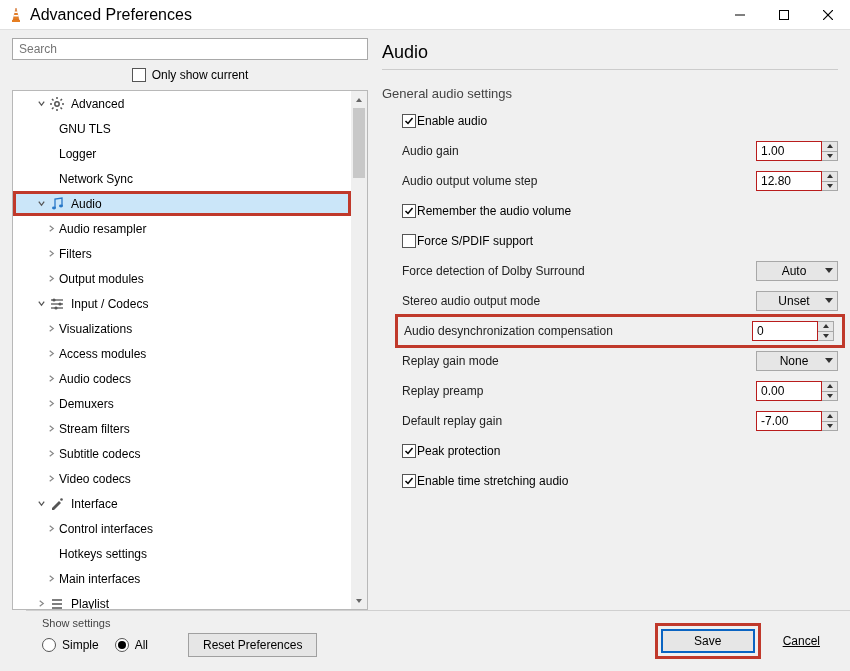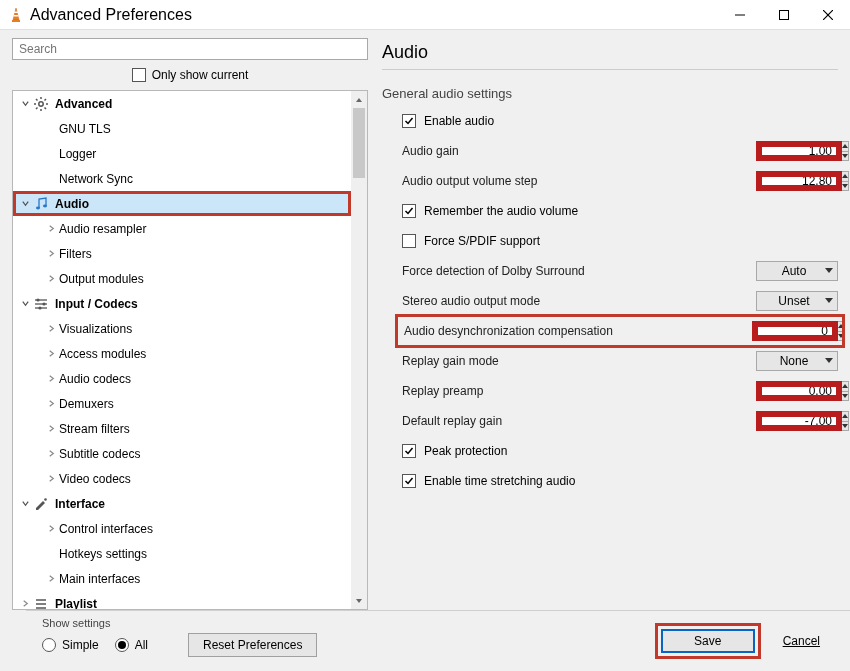--- a/index.html
+++ b/index.html
@@ -29,40 +29,40 @@
 .tree-scroll .track { flex: 1; position: relative; }
 .tree-scroll .track .bar { position:absolute; left:2px; top:0; width:12px; height:70px; background:#c8c8c8; border-radius:0; }
 .tree-scroll .arrw { height:17px; display:flex; align-items:center; justify-content:center; }
 .tree-scroll .arrw svg { width:8px; height:8px; }
 .tree { position: absolute; left:0; right:16px; top:0; bottom:0; overflow:hidden; }
 .tree-row { height: 25px; display: flex; align-items: center; position: relative; }
 .tree-row .chev { width: 12px; display:flex; align-items:center; justify-content:center; }
 .tree-row .chev svg { width:9px; height:9px; }
 .tree-row .ticon { width: 16px; height: 16px; margin: 0 6px 0 2px; display:flex; align-items:center; justify-content:center; }
 .tree-row .tlabel { flex:1; }
-.tree-row.d1 { padding-left: 6px; font-weight: bold; }
+.tree-row.d1 { padding-left: 22px; }
 .tree-row.d2 { padding-left: 30px; }
 .tree-row.d2 .chev { width: 16px; }
 .tree-row.d2 .tlabel { margin-left: 0; }
 .tree-row.selected { background: #cbe6f9; }
 .tree-row.audio-highlight { outline: 3px solid #c0392b; outline-offset: -3px; }
 
 
 .panel-title { font-size: 18px; font-weight: 400; padding: 4px 0 6px 0; border-bottom: 1px solid #ccc; margin-bottom: 16px; }
 .section-label { font-size: 13px; color: #444; margin-bottom: 10px; }
 .form { display: flex; flex-direction: column; gap: 10px; padding-left: 20px; }
 .row { display: flex; align-items: center; min-height: 20px; }
 .row .lbl { flex: 1; font-size: 12px; color: #222; }
 .row .ctrl { width: 82px; }
-.cbwrap { display:flex; align-items:center; gap: 8px; }
+.cbwrap { display:flex; align-items:center; gap: 1px; }
 .cbwrap .cb { width:14px; height:14px; border:1px solid #555; background:#fff; display:flex; align-items:center; justify-content:center; }
 .cbwrap .cb.checked svg { width:10px; height:10px; }
 .cbwrap .cb:not(.checked) svg { display:none; }
 .spin { display:flex; height:20px; }
-.spin input { width: 86px; height:100%; border:6px solid #b91c1c; text-align:right; padding:0 4px; background:#fff; font-size:12px; }
+.spin input { width: 66px; height:100%; border:1px solid #b91c1c; text-align:left; padding:0 4px; background:#fff; font-size:12px; }
 .spin .btns { width:16px; display:flex; flex-direction:column; border:1px solid #a8a8a8; border-left:none; }
 .spin .btns .b { flex:1; background:#e6e6e6; display:flex; align-items:center; justify-content:center; border-bottom:1px solid #a8a8a8; }
 .spin .btns .b:last-child { border-bottom:none; }
 .spin .btns .b svg { width:6px; height:4px; }
 .ddwrap { width:82px; height:20px; border:1px solid #a8a8a8; background:#e6e6e6; display:flex; align-items:center; padding:0 4px 0 6px; position:relative; }
 .ddwrap .ddv { flex:1; font-size:12px;text-align:center; }
 .ddwrap .dda { width:8px; height:6px; }
 .row.highlight { outline: 3px solid #c0392b; outline-offset: 4px; padding: 0 2px; }
 .row.highlight .ctrl { margin-right: 2px; }
 

